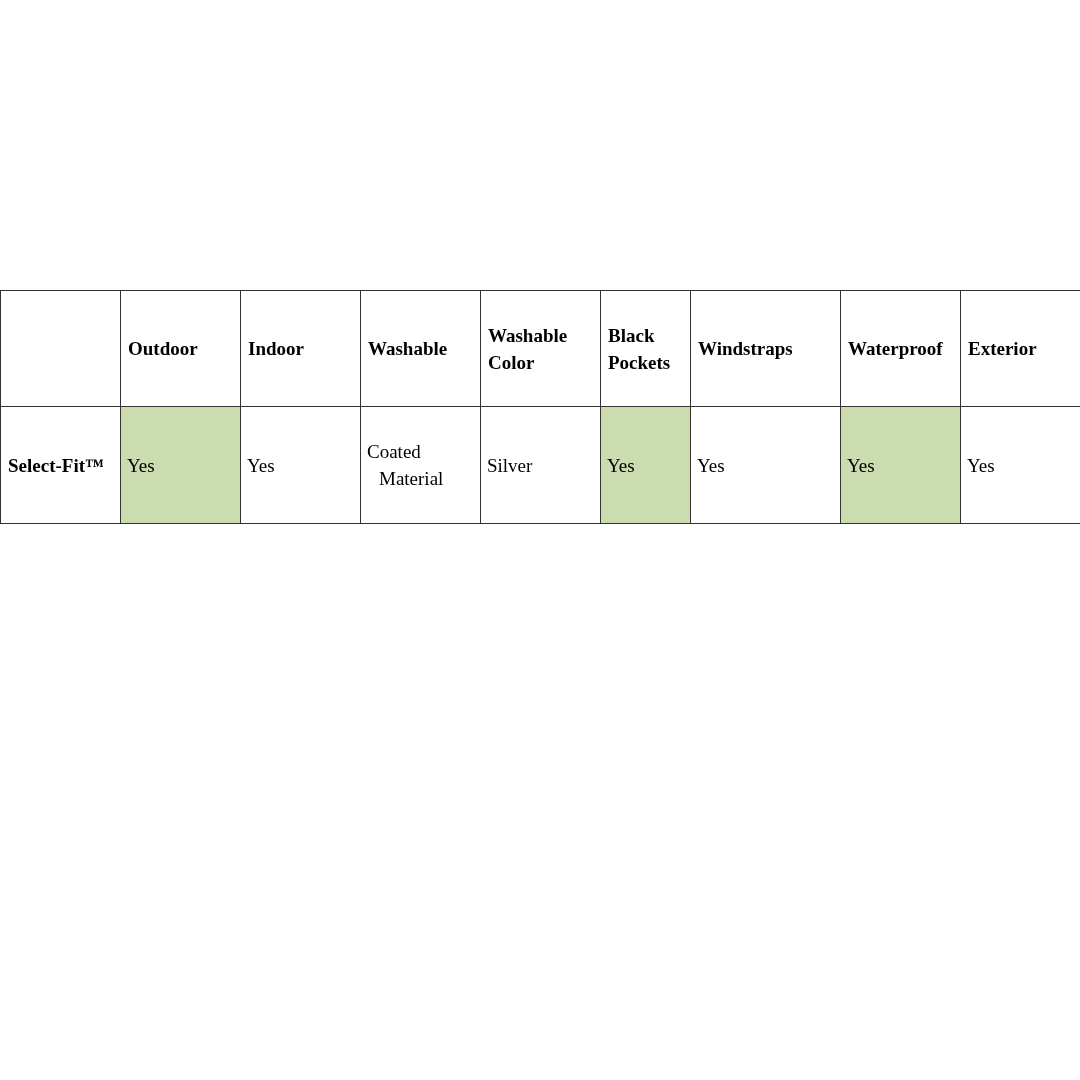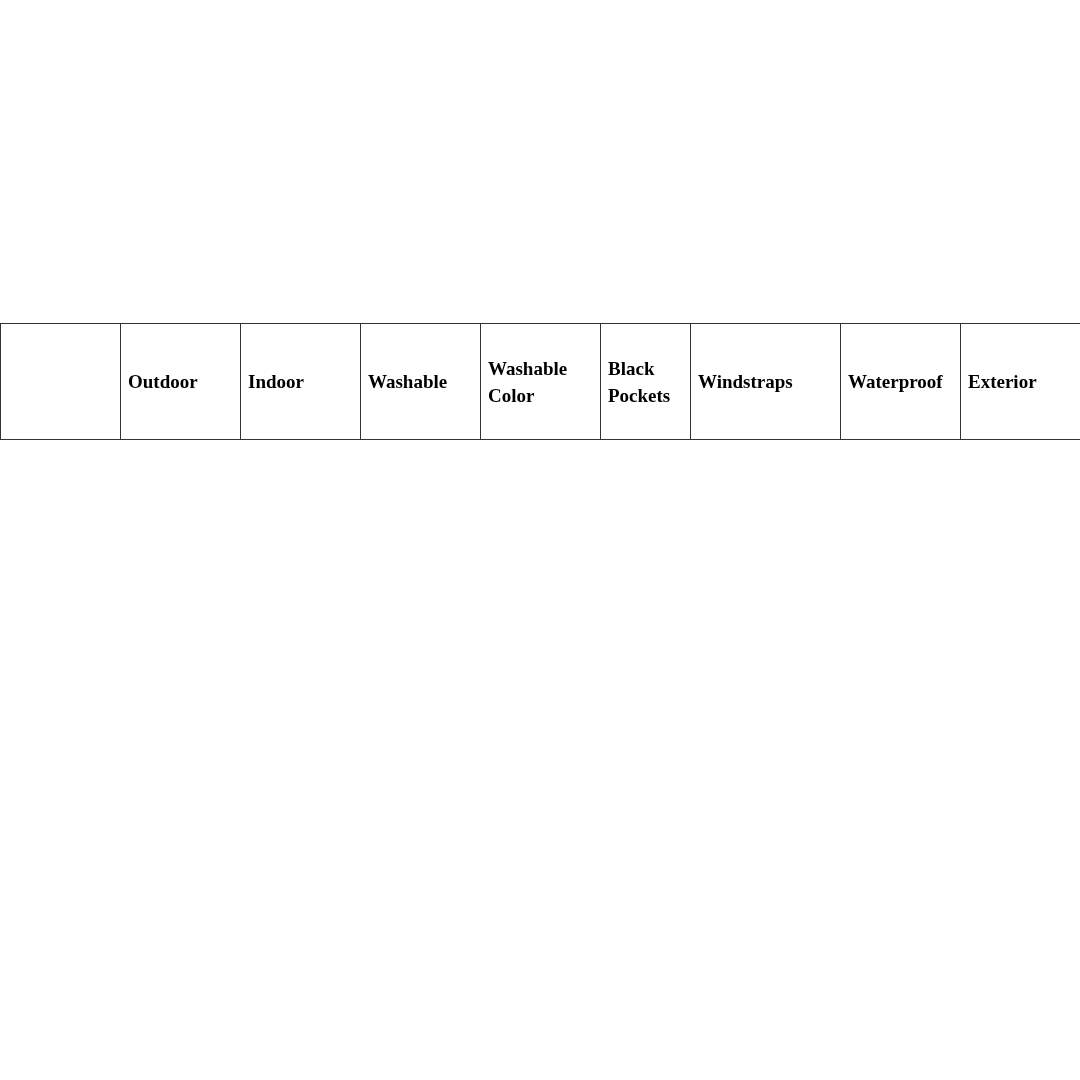--- a/index.html
+++ b/index.html
@@ -11,21 +11,21 @@
     width: 1080px;
     height: 1080px;
     position: relative;
     font-family: "Liberation Serif", "DejaVu Serif", serif;
     color: #000000;
     overflow: hidden;
   }
   table.comparison {
     position: absolute;
     left: 0;
-    top: 323px;
+    top: 290px;
     width: 1080px;
     border-collapse: collapse;
     table-layout: fixed;
   }
   table.comparison th,
   table.comparison td {
     border: 1px solid #333333;
     vertical-align: middle;
     font-size: 19px;
     line-height: 27px;
@@ -74,16 +74,28 @@
       <th>Washable</th>
       <th>Washable
 Color</th>
       <th>Black
 Pockets</th>
       <th>Windstraps</th>
       <th>Waterproof</th>
       <th>Exterior</th>
     </tr>
 
+    <tr class="row-1">
+      <th>Select-Fit™</th>
+      <td class="data highlight">Yes</td>
+      <td class="data">Yes</td>
+      <td class="data">Coated
+Material</td>
+      <td class="data">Silver</td>
+      <td class="data highlight">Yes</td>
+      <td class="data">Yes</td>
+      <td class="data highlight">Yes</td>
+      <td class="data">Yes</td>
+    </tr>
 
 
   </tbody>
 </table>
 
 </body></html>

